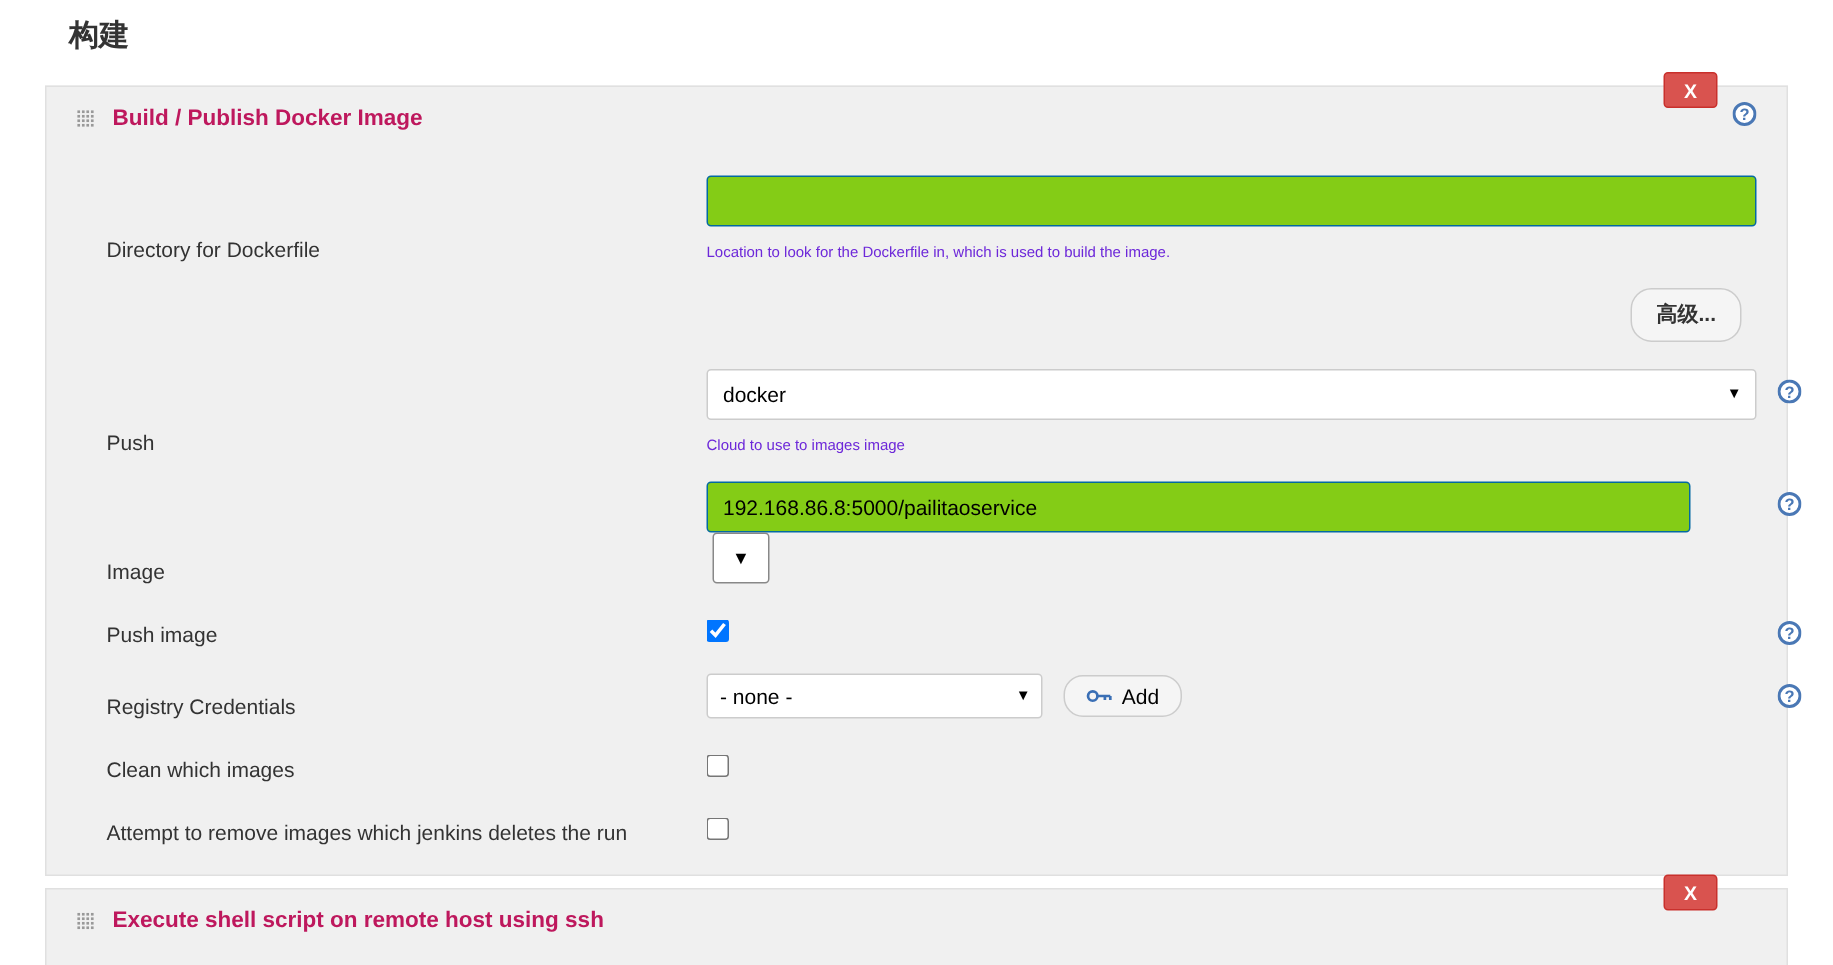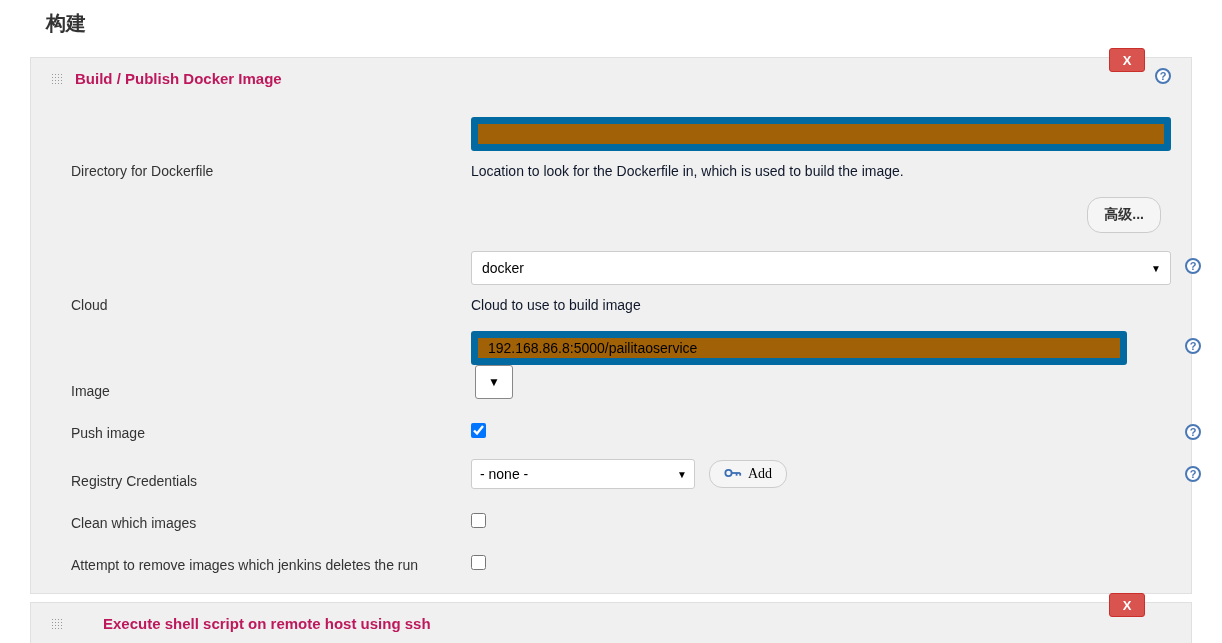--- a/index.html
+++ b/index.html
@@ -11,38 +11,38 @@
 .drag-handle { display: inline-block; width: 12px; height: 12px; margin-right: 12px; background-image: radial-gradient(circle, #999 1px, transparent 1px); background-size: 3px 3px; }
 .panel-title { font-weight: bold; font-size: 15px; color: #be185d; }
 .close-btn { position: absolute; right: 46px; top: -10px; background: #d9534f; color: #fff; border: 1px solid #c9302c; border-radius: 3px; width: 36px; height: 24px; font-weight: bold; font-size: 13px; cursor: pointer; display: flex; align-items: center; justify-content: center; }
 .help-icon { width: 16px; height: 16px; cursor: pointer; }
 .help-icon svg { width: 16px; height: 16px; }
 .panel-help { position: absolute; right: 20px; top: 10px; }
 .panel-body { padding: 0 20px 20px 20px; }
 .form-row { display: flex; margin-top: 18px; align-items: flex-end; position: relative; }
 .form-label { width: 420px; padding-top: 6px; padding-left: 20px; color: #333; font-size: 14px; }
 .form-control-col { flex: 1; position: relative; }
-.text-input { width: 100%; height: 34px; border: 7px solid #0369a1; border-radius: 3px; padding: 5px 10px; font-size: 14px; background: #a16207; }
-.help-text { color: #0f172a; font-size: 14px; margin-top: 12px; }
+.text-input { width: 100%; height: 34px; border: 1px solid #0369a1; border-radius: 3px; padding: 5px 10px; font-size: 14px; background: #84cc16; }
+.help-text { color: #6d28d9; font-size: 10px; margin-top: 12px; }
 .advanced-row { display: flex; justify-content: flex-end; margin-top: 18px; padding-right: 10px; }
 .advanced-btn { background: #f5f5f5; border: 1px solid #ccc; border-radius: 14px; padding: 8px 16px; font-size: 14px; cursor: pointer; font-weight: bold; color: #333; }
 .select-input { width: 100%; height: 34px; border: 1px solid #ccc; border-radius: 3px; padding: 5px 10px; font-size: 14px; background: #fff; appearance: none; -webkit-appearance: none; }
 .select-wrapper { position: relative; }
 .select-caret { position: absolute; right: 10px; top: 50%; transform: translateY(-50%); pointer-events: none; font-size: 10px; color: #000; }
 .row-help { position: absolute; right: -30px; top: 7px; }
 .image-row .text-input { width: calc(100% - 44px); display: inline-block; vertical-align: top; }
 .dropdown-btn { display: inline-block; width: 38px; height: 34px; border: 1px solid #888; border-radius: 3px; background: #fff; margin-left: 4px; cursor: pointer; font-size: 12px; vertical-align: top; }
 .checkbox-input { width: 15px; height: 15px; margin-top: 6px; cursor: pointer; }
 .cred-select { width: 224px; height: 30px; border: 1px solid #ccc; border-radius: 3px; padding: 4px 8px; font-size: 14px; background: #fff; display: inline-block; vertical-align: middle; appearance: none; }
 .cred-wrapper { position: relative; display: inline-block; text-decoration: underline; }
 .cred-wrapper .select-caret { right: 8px; }
-.add-btn { display: inline-flex; align-items: center; background: #f5f5f5; border: 1px solid #ccc; border-radius: 13px; padding: 5px 14px; font-size: 14px; cursor: pointer; margin-left: 10px; vertical-align: middle; font-family: Liberation Serif, serif; }
+.add-btn { display: inline-flex; align-items: center; background: #f5f5f5; border: 1px solid #ccc; border-radius: 13px; padding: 5px 14px; font-size: 14px; cursor: pointer; margin-left: 10px; vertical-align: middle; }
 .key-icon { display: inline-block; margin-right: 6px; }
 .key-icon svg { width: 18px; height: 10px; }
-.second-panel .panel-header { padding-bottom: 22px; gap: 28px; }
+.second-panel .panel-header { padding-bottom: 22px; }
 </style>
 </head>
 <body>
 
 <div class="page">
   <h2 class="section-heading">构建</h2>
 
   <div class="build-panel">
     <button class="close-btn">X</button>
     <span class="help-icon panel-help">
@@ -63,29 +63,29 @@
           <input type="text" class="text-input" value="" style="">
           <div class="help-text">Location to look for the Dockerfile in, which is used to build the image.</div>
         </div>
       </div>
 
       <div class="advanced-row">
         <button class="advanced-btn">高级...</button>
       </div>
 
       <div class="form-row">
-        <div class="form-label">Cloud</div>
+        <div class="form-label">Push</div>
         <div class="form-control-col">
           <div class="select-wrapper">
             <select class="select-input">
               <option>docker</option>
             </select>
             <span class="select-caret">▼</span>
           </div>
-          <div class="help-text">Cloud to use to build image</div>
+          <div class="help-text">Cloud to use to images image</div>
           <span class="help-icon row-help">
             <svg viewBox="0 0 16 16">
                 <circle cx="8" cy="8" r="7" fill="#fff" stroke="#4a78b5" stroke-width="2"></circle>
                 <text x="8" y="12" font-size="11" font-weight="bold" fill="#4a78b5" text-anchor="middle">?</text>
               </svg>
           </span>
         </div>
       </div>
 
       <div class="form-row image-row">

